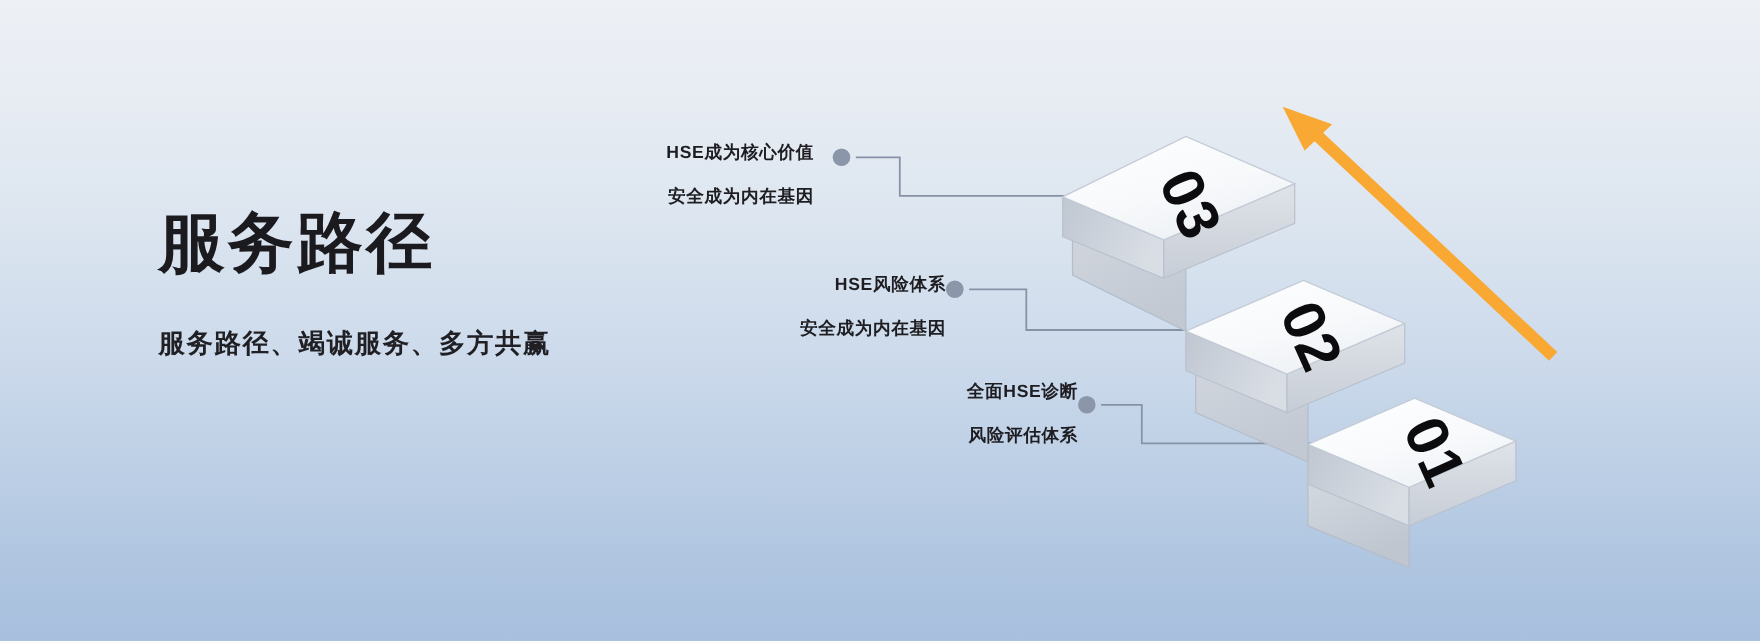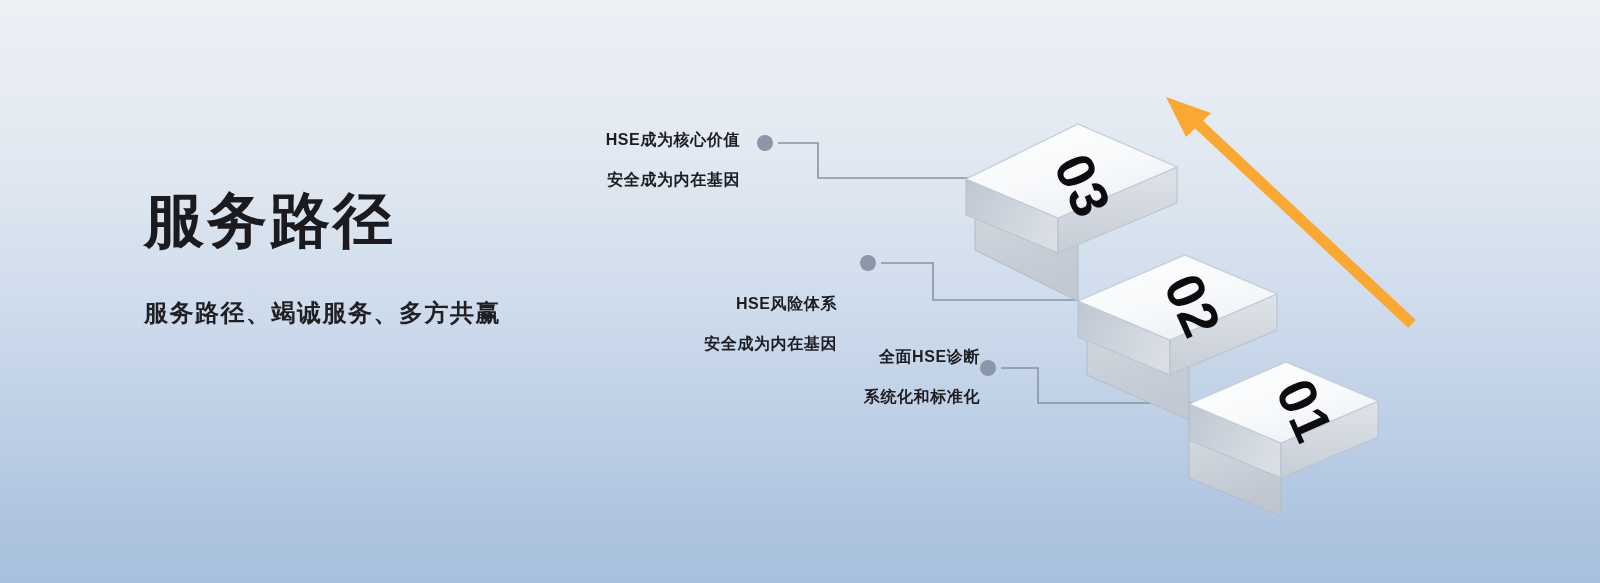--- a/index.html
+++ b/index.html
@@ -59,21 +59,21 @@
   .label-line {
     font-size: 16px;
     line-height: 1.0;
     font-weight: 600;
     letter-spacing: 0.6px;
   }
   .label-line.second {
     padding-top: 24px;
   }
   #label-group-3 { left: 300px; top: 132px; width: 440px; }
-  #label-group-2 { left: 397px; top: 252px; width: 440px; margin-top: 44px; }
+  #label-group-2 { left: 420px; top: 252px; width: 440px; }
   #label-group-1 { left: 540px; top: 349px; width: 440px; }
 
   
   #scene {
     position: absolute;
     left: 0;
     top: 0;
     width: 1600px;
     height: 583px;
   }
@@ -120,21 +120,21 @@
     <div class="label-line second">安全成为内在基因</div>
   </div>
 
   <div class="label-group" id="label-group-2">
     <div class="label-line">HSE风险体系</div>
     <div class="label-line second">安全成为内在基因</div>
   </div>
 
   <div class="label-group" id="label-group-1">
     <div class="label-line">全面HSE诊断</div>
-    <div class="label-line second">系统化和标准化</div>
+    <div class="label-line second">风险评估体系</div>
   </div>
 
   <svg id="scene" viewBox="0 0 1600 583">
     <defs>
       <linearGradient id="topFace3" x1="0" y1="0" x2="0.6" y2="1">
         <stop offset="0%" stop-color="#ffffff"></stop>
         <stop offset="60%" stop-color="#f7f9fb"></stop>
         <stop offset="100%" stop-color="#eef1f5"></stop>
       </linearGradient>
       <linearGradient id="topFace2" x1="0" y1="0" x2="0.6" y2="1">

